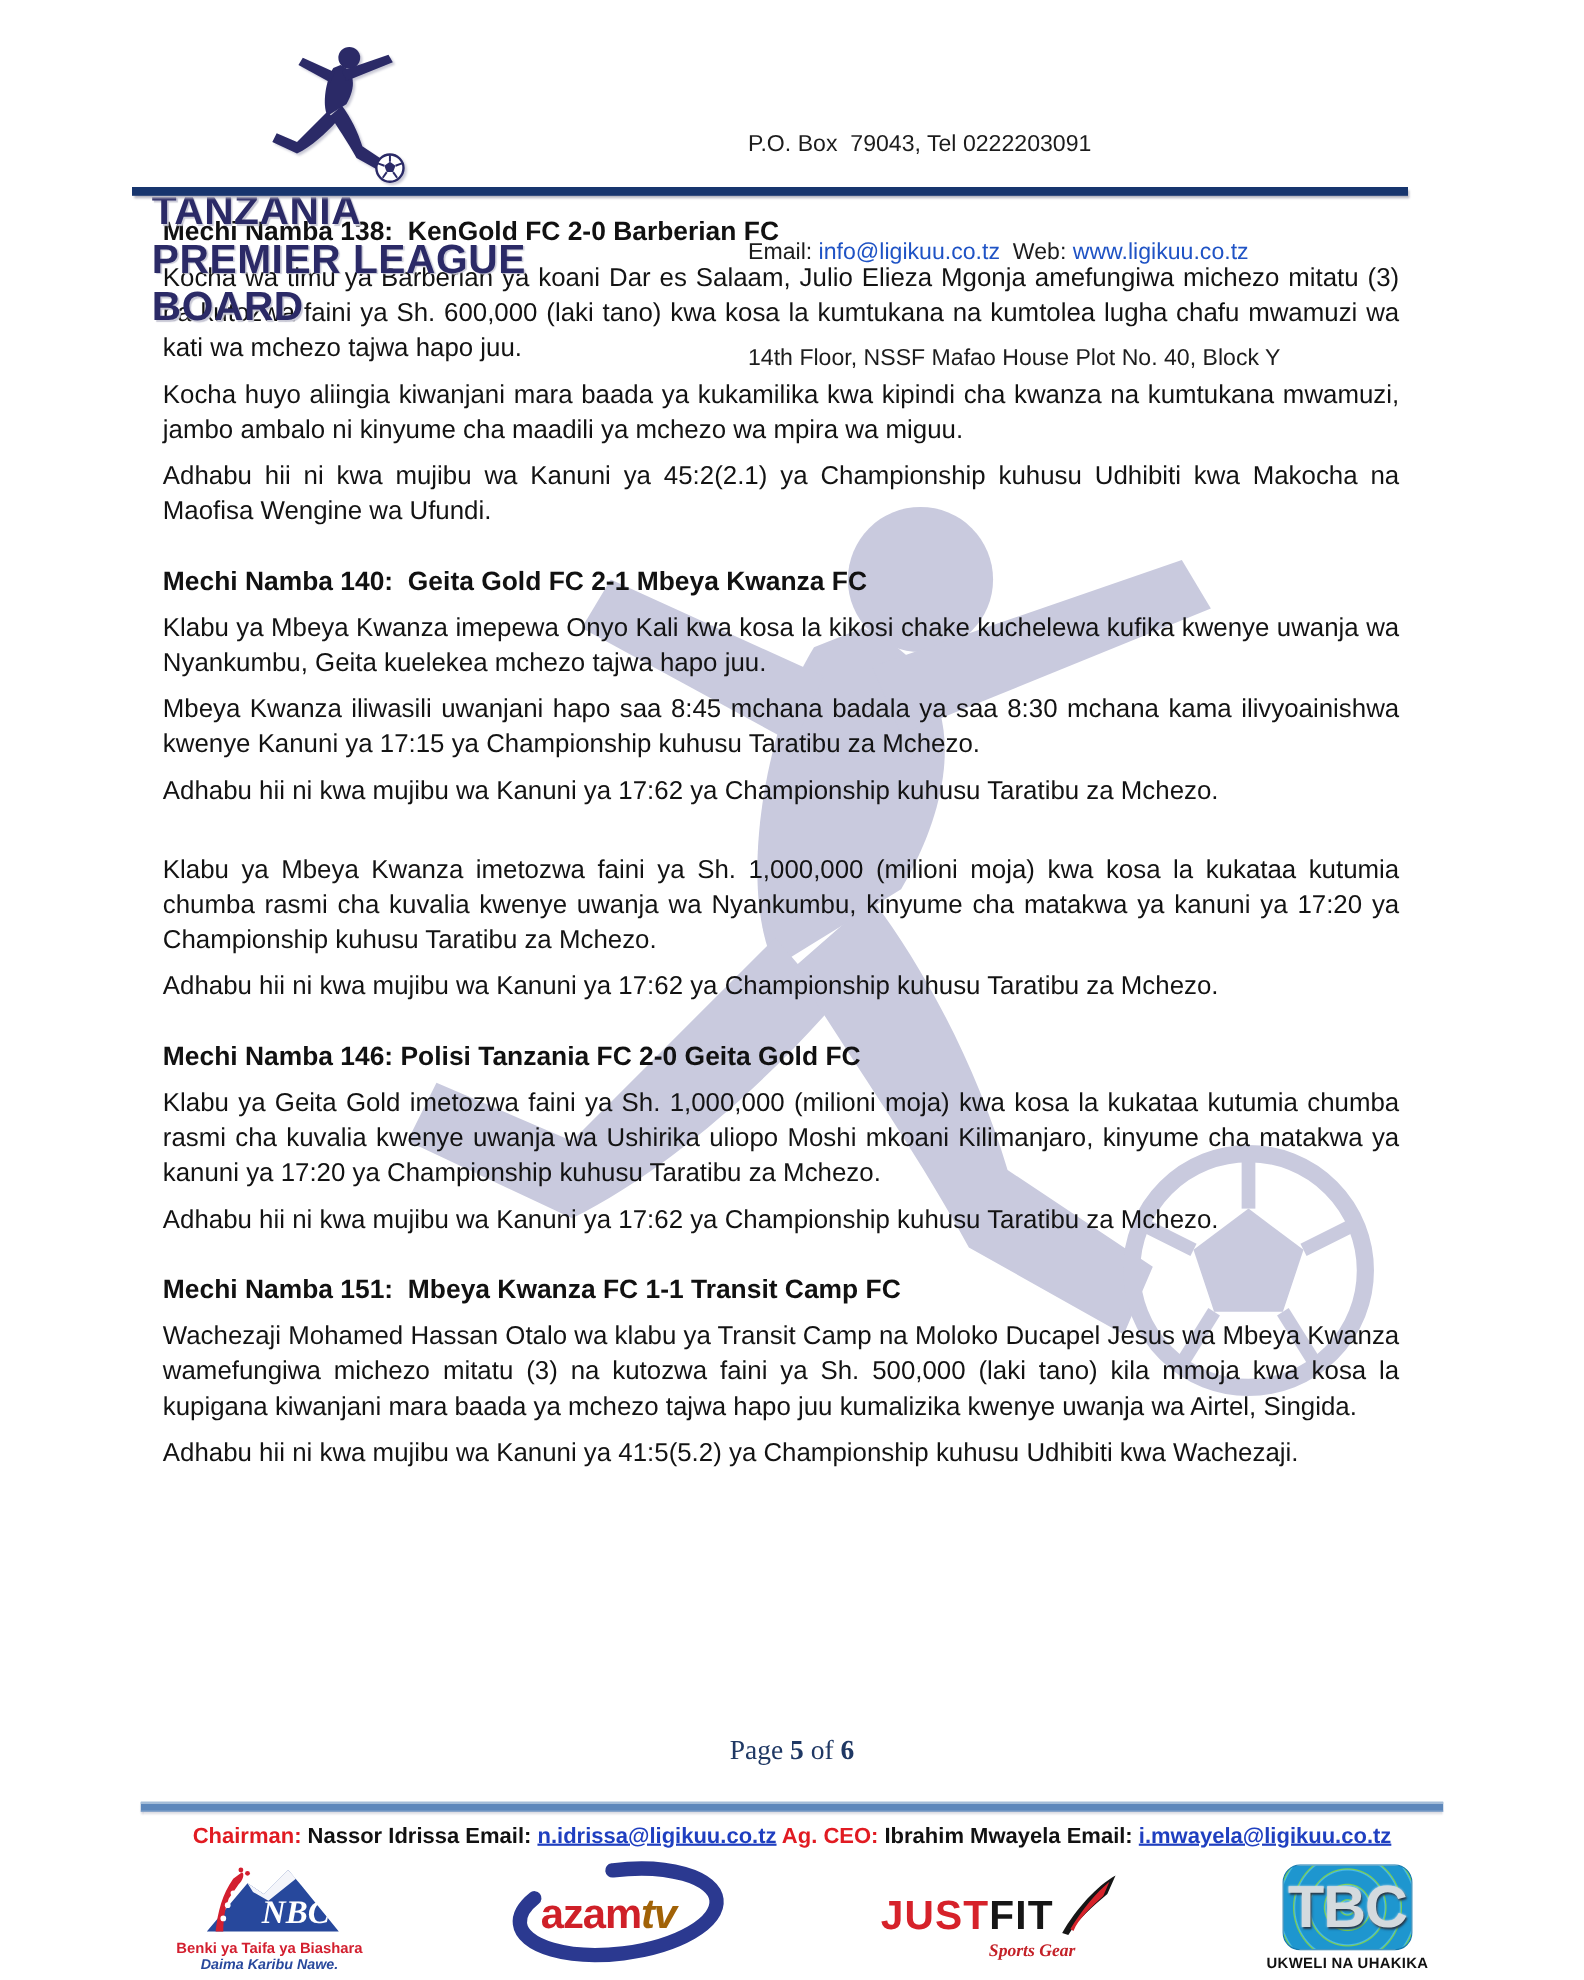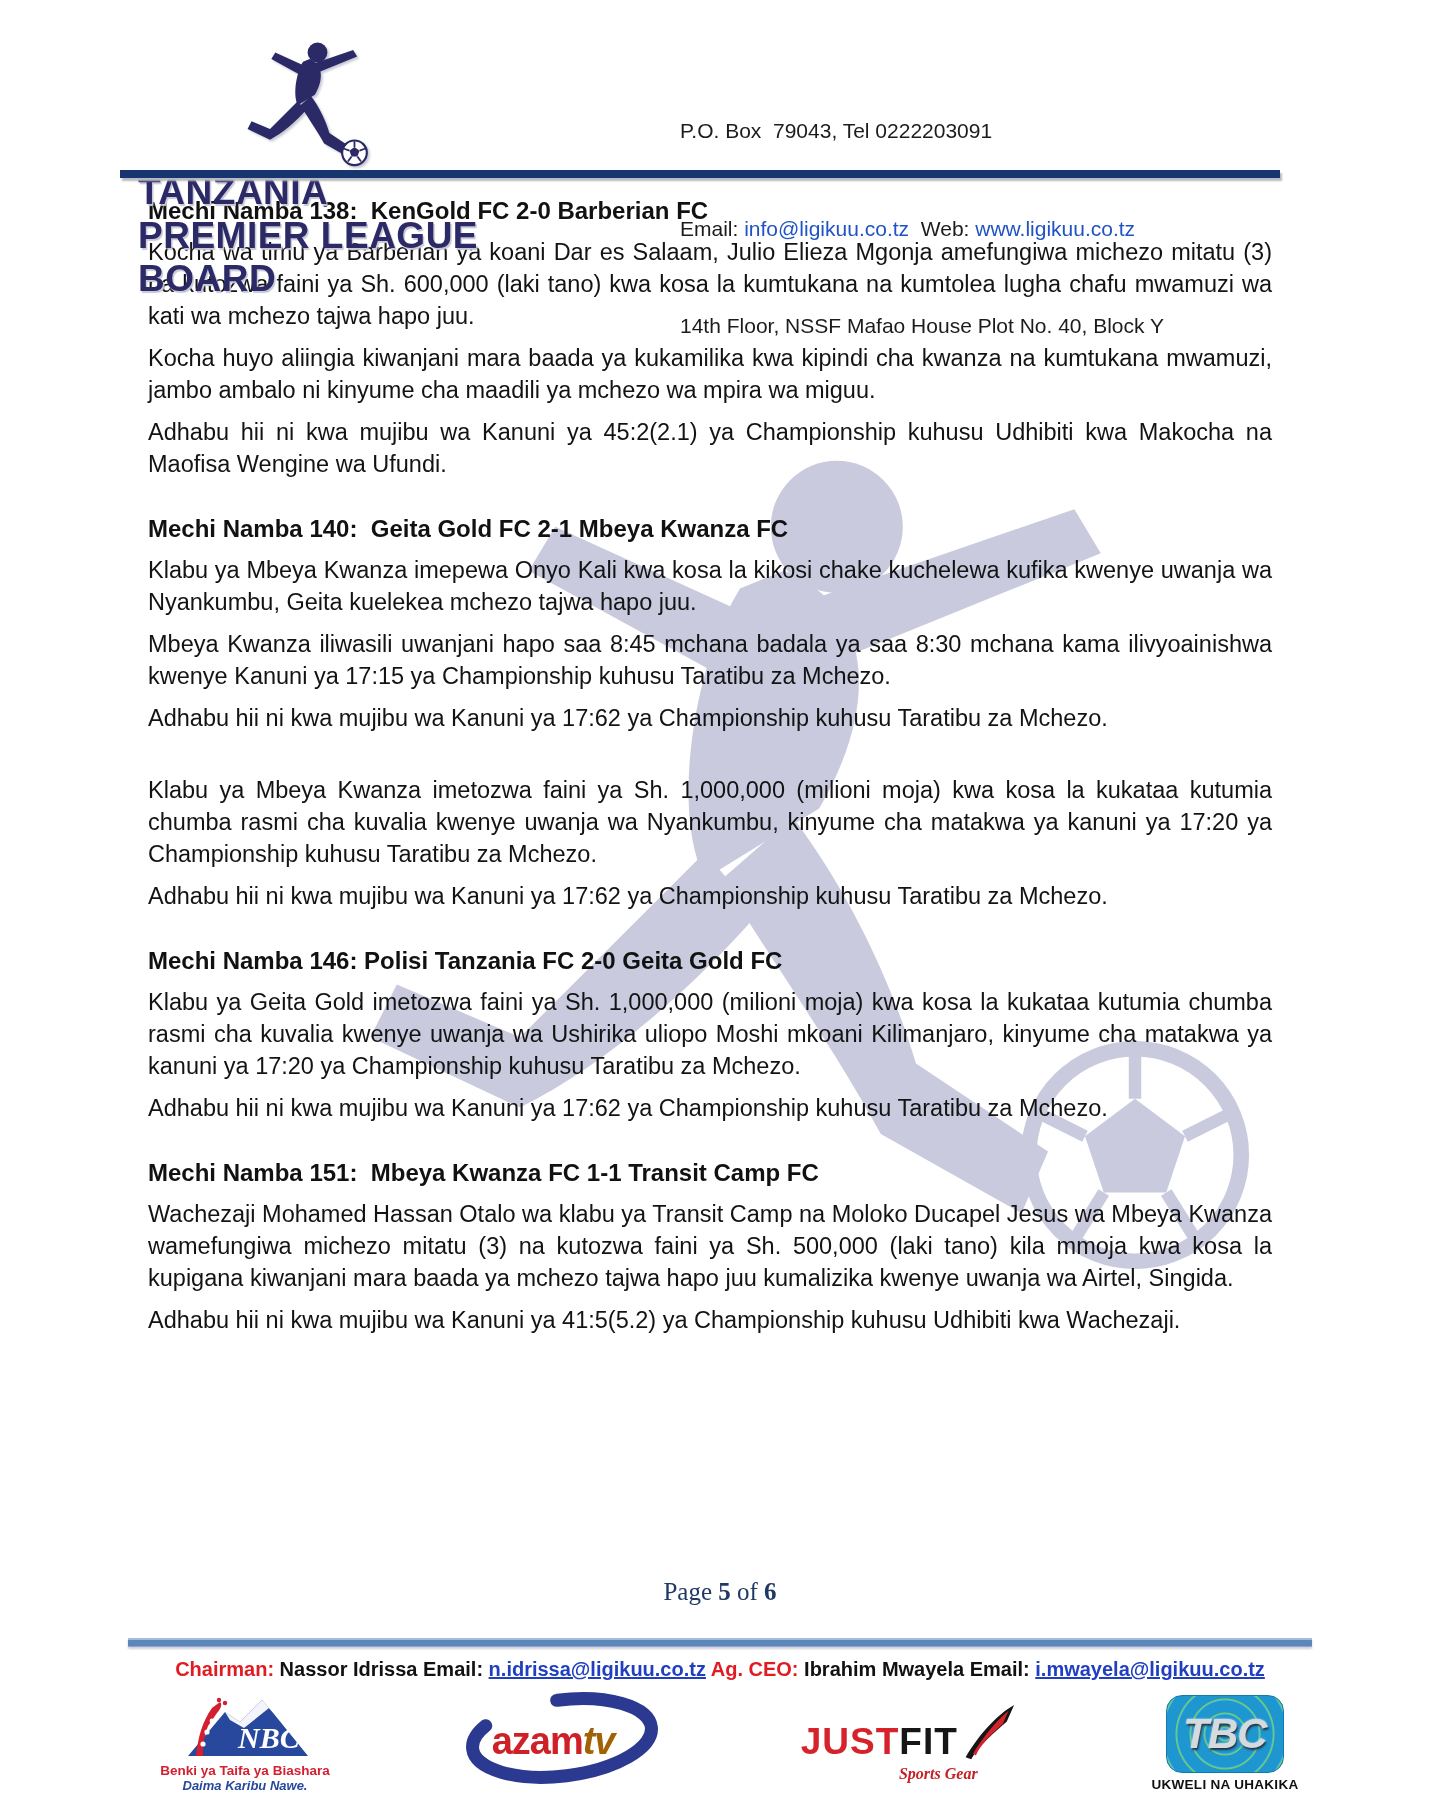--- a/index.html
+++ b/index.html
@@ -76,21 +76,21 @@
             color:#c42128; font-size:16px; margin-top:0px; margin-left:60px; }
   
   .tbc { width:150px; }
   .tbc-box {
     width:118px; height:78px; margin:0 auto; border-radius:16px;
     background:repeating-radial-gradient(circle at 50% 50%,
       #1e96cf 0px, #1e96cf 5px, #49b9e6 6px, #7fd147 7px, #1e96cf 8px, #1e96cf 14px);
     display:flex; align-items:center; justify-content:center;
     border:1px solid #1579ad;
   }
-  .tbc-txt { font-size:42px; font-weight:bold; font-style:italic; color:#d4dade;
+  .tbc-txt { font-size:54px; font-weight:bold; color:#d4dade;
              text-shadow:1px 2px 2px #234, 0 0 2px #fff; letter-spacing:-1px; }
   .tbc-cap { font-size:13.5px; font-weight:bold; color:#111; margin-top:4px; letter-spacing:0.3px; }
 </style>
 </head>
 <body>
 
 <div class="page">
 
   <svg width="0" height="0" style="position:absolute" aria-hidden="true">
     <defs>

